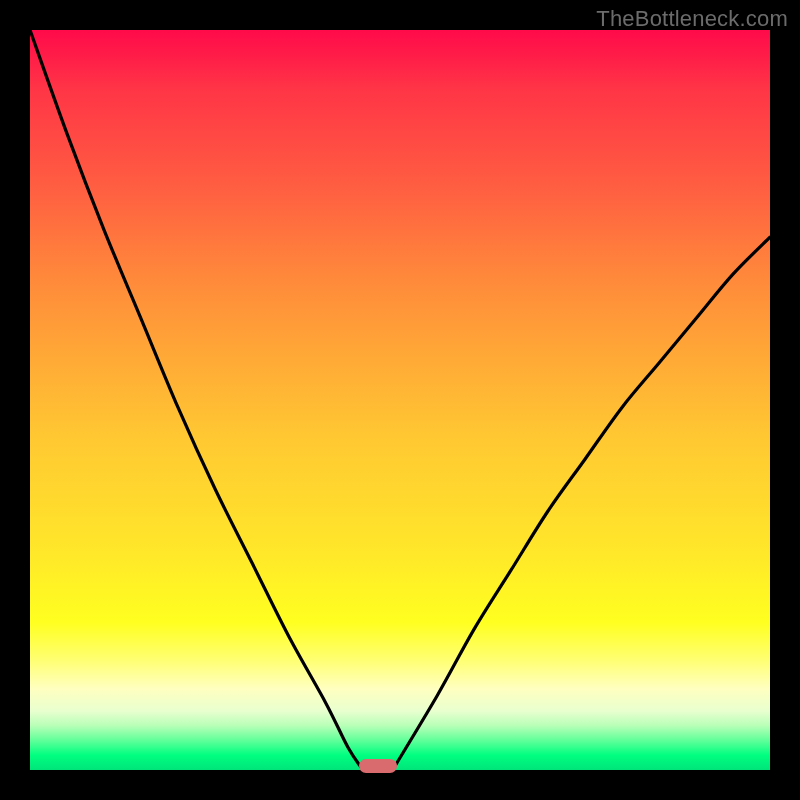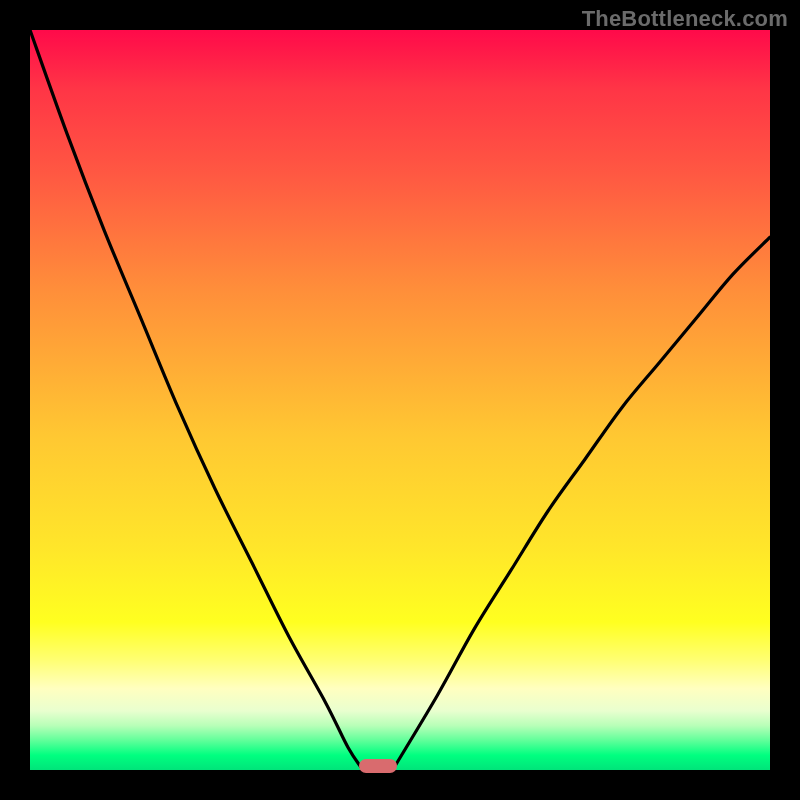--- a/index.html
+++ b/index.html
@@ -33,21 +33,21 @@
       #00ff80 98%,
       #00e47a 100%
     );
   }
   .watermark {
     position: absolute;
     top: 6px;
     right: 12px;
     color: #6b6b6b;
     font-size: 22px;
-    font-weight: 700;
+    font-weight: 400;
     letter-spacing: 0.2px;
     z-index: 20;
   }
   svg.curve {
     position: absolute;
     left: 0;
     top: 0;
     width: 740px;
     height: 740px;
     z-index: 10;

